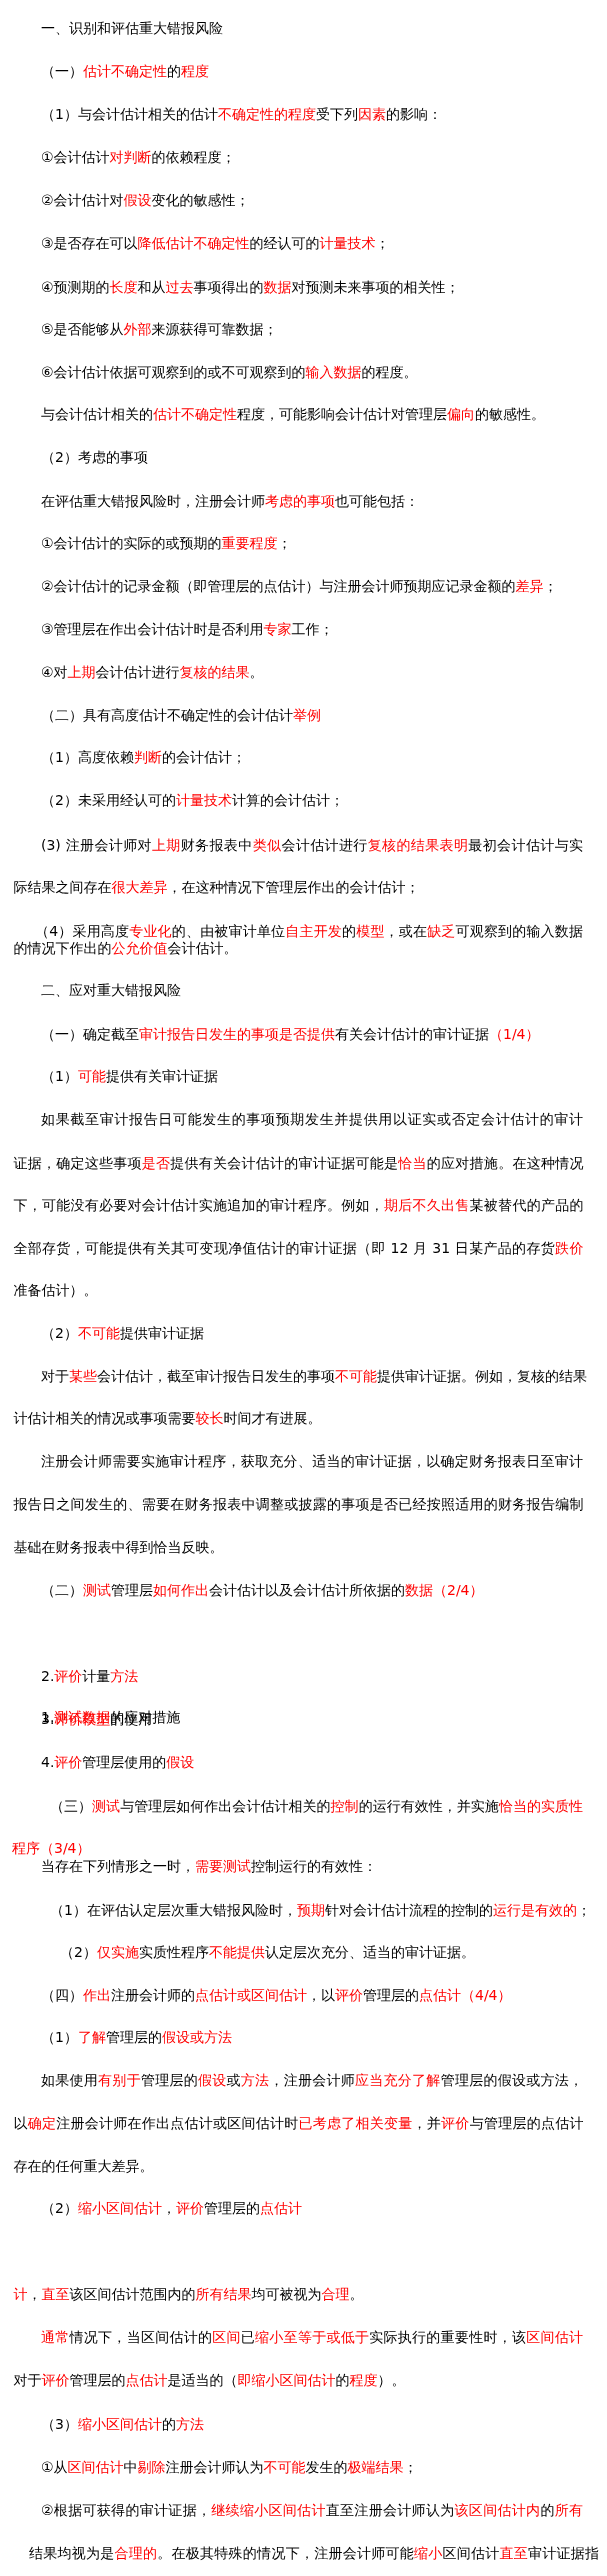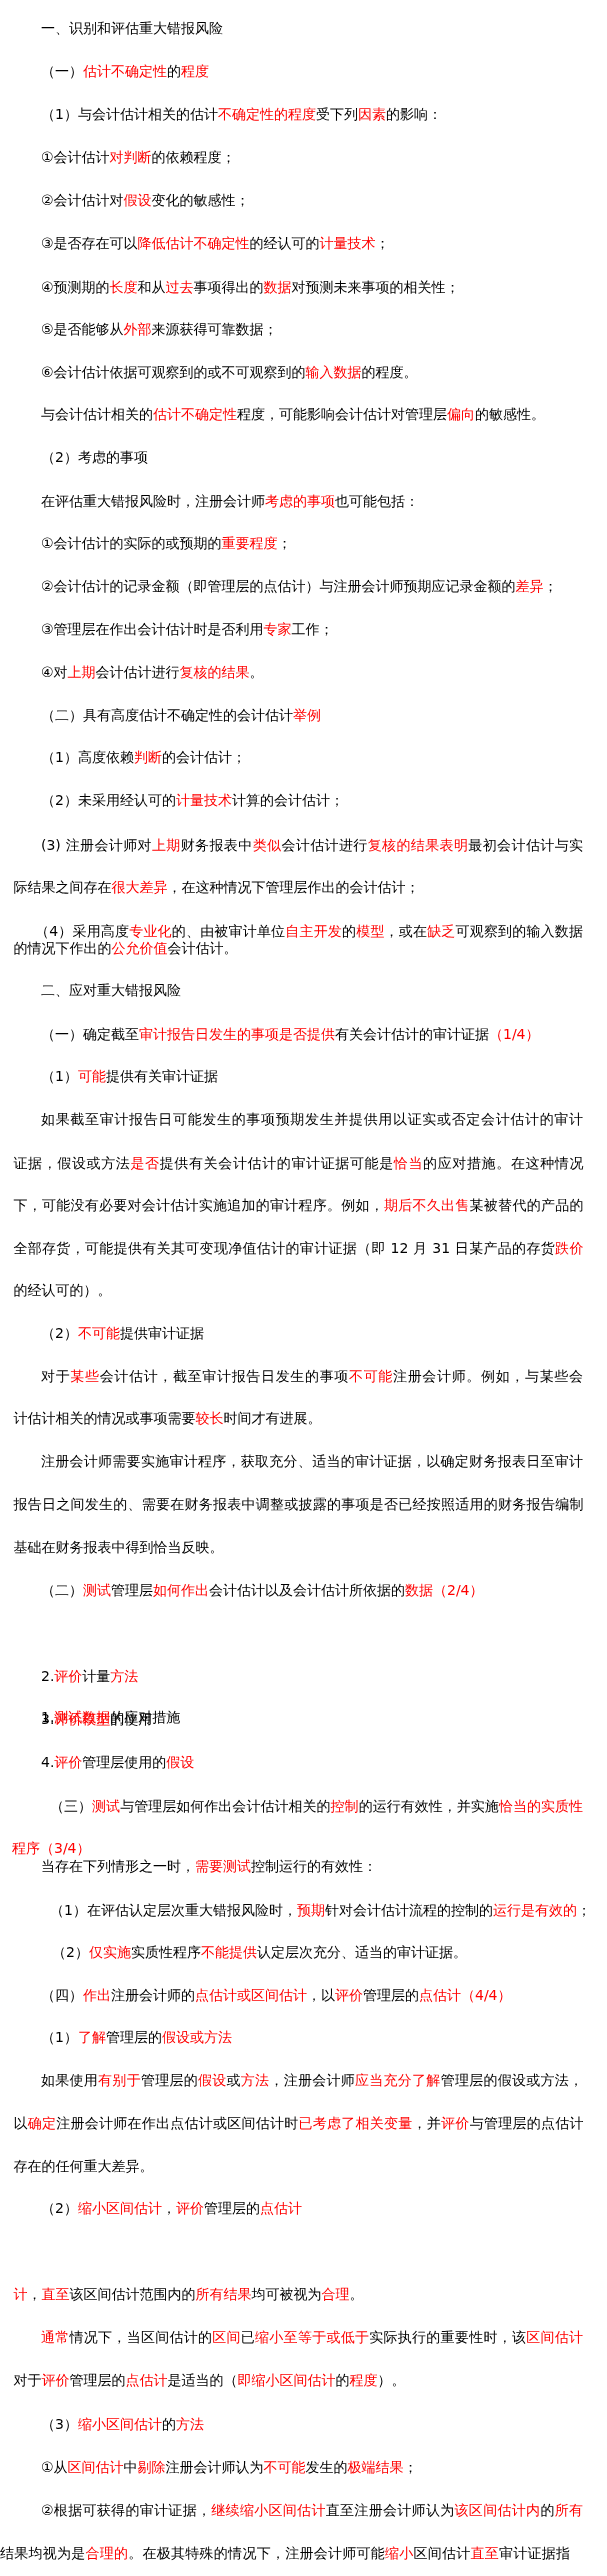--- a/index.html
+++ b/index.html
@@ -51,48 +51,48 @@
   <div class="ln" style="top:791px;left:41px"><span class="tx">（2）未采用经认可的</span><span class="hl">计量技术</span><span class="tx">计算的会计估计；</span></div>
   <div class="ln j" style="top:836px;left:41px;width:542px"><span class="tx">(3) 注册会计师对</span><span class="hl">上期</span><span class="tx">财务报表中</span><span class="hl">类似</span><span class="tx">会计估计进行</span><span class="hl">复核的结果表明</span><span class="tx">最初会计估计与实</span></div>
   <div class="ln" style="top:878px;left:13.4px"><span class="tx">际结果之间存在</span><span class="hl">很大差异</span><span class="tx">，在这种情况下管理层作出的会计估计；</span></div>
   <div class="ln j" style="top:922px;left:35px;width:548px"><span class="tx">（4）采用高度</span><span class="hl">专业化</span><span class="tx">的、由被审计单位</span><span class="hl">自主开发</span><span class="tx">的</span><span class="hl">模型</span><span class="tx">，或在</span><span class="hl">缺乏</span><span class="tx">可观察到的输入数据</span></div>
   <div class="ln" style="top:939px;left:13.4px"><span class="tx">的情况下作出的</span><span class="hl">公允价值</span><span class="tx">会计估计。</span></div>
 
   <div class="ln" style="top:981px;left:41px"><span class="tx">二、应对重大错报风险</span></div>
   <div class="ln" style="top:1025px;left:41px"><span class="tx">（一）确定截至</span><span class="hl">审计报告日发生的事项是否提供</span><span class="tx">有关会计估计的审计证据</span><span class="hl">（1/4）</span></div>
   <div class="ln" style="top:1067px;left:41px"><span class="tx">（1）</span><span class="hl">可能</span><span class="tx">提供有关审计证据</span></div>
   <div class="ln j" style="top:1110px;left:41px;width:542px"><span class="tx">如果截至审计报告日可能发生的事项预期发生并提供用以证实或否定会计估计的审计</span></div>
-  <div class="ln j" style="top:1154px;left:13.4px;width:570px"><span class="tx">证据，假设或方法</span><span class="hl">是否</span><span class="tx">提供有关会计估计的审计证据可能是</span><span class="hl">恰当</span><span class="tx">的应对措施。在这种情况</span></div>
+  <div class="ln j" style="top:1154px;left:13.4px;width:570px"><span class="tx">证据，确定这些事项</span><span class="hl">是否</span><span class="tx">提供有关会计估计的审计证据可能是</span><span class="hl">恰当</span><span class="tx">的应对措施。在这种情况</span></div>
   <div class="ln j" style="top:1196px;left:13.4px;width:570px"><span class="tx">下，可能没有必要对会计估计实施追加的审计程序。例如，</span><span class="hl">期后不久出售</span><span class="tx">某被替代的产品的</span></div>
   <div class="ln j" style="top:1239px;left:13.4px;width:570px"><span class="tx">全部存货，可能提供有关其可变现净值估计的审计证据（即 12 月 31 日某产品的存货</span><span class="hl">跌价</span></div>
-  <div class="ln" style="top:1281px;left:13.4px"><span class="tx">的经认可的）。</span></div>
+  <div class="ln" style="top:1281px;left:13.4px"><span class="tx">准备估计）。</span></div>
   <div class="ln" style="top:1324px;left:41px"><span class="tx">（2）</span><span class="hl">不可能</span><span class="tx">提供审计证据</span></div>
-  <div class="ln j" style="top:1367px;left:41px;width:542px"><span class="tx">对于</span><span class="hl">某些</span><span class="tx">会计估计，截至审计报告日发生的事项</span><span class="hl">不可能</span><span class="tx">注册会计师。例如，与某些会</span></div>
+  <div class="ln j" style="top:1367px;left:41px;width:542px"><span class="tx">对于</span><span class="hl">某些</span><span class="tx">会计估计，截至审计报告日发生的事项</span><span class="hl">不可能</span><span class="tx">提供审计证据。例如，复核的结果</span></div>
   <div class="ln" style="top:1409px;left:13.4px"><span class="tx">计估计相关的情况或事项需要</span><span class="hl">较长</span><span class="tx">时间才有进展。</span></div>
   <div class="ln j" style="top:1495px;left:13.4px;width:570px"><span class="tx">报告日之间发生的、需要在财务报表中调整或披露的事项是否已经按照适用的财务报告编制</span></div>
   <div class="ln j" style="top:1452px;left:41px;width:542px"><span class="tx">注册会计师需要实施审计程序，获取充分、适当的审计证据，以确定财务报表日至审计</span></div>
   <div class="ln" style="top:1538px;left:13.4px"><span class="tx">基础在财务报表中得到恰当反映。</span></div>
   <div class="ln" style="top:1581px;left:41px"><span class="tx">（二）</span><span class="hl">测试</span><span class="tx">管理层</span><span class="hl">如何作出</span><span class="tx">会计估计以及会计估计所依据的</span><span class="hl">数据</span><span class="hl">（2/4）</span></div>
   <div class="ln" style="top:1708px;left:41px"><span class="tx">1.</span><span class="hl">测试数据</span><span class="tx">的应对措施</span></div>
   <div class="ln" style="top:1667px;left:41px"><span class="tx">2.</span><span class="hl">评价</span><span class="tx">计量</span><span class="hl">方法</span></div>
   <div class="ln" style="top:1710px;left:41px"><span class="tx">3.</span><span class="hl">评价模型</span><span class="tx">的使用</span></div>
   <div class="ln" style="top:1753px;left:41px"><span class="tx">4.</span><span class="hl">评价</span><span class="tx">管理层使用的</span><span class="hl">假设</span></div>
   <div class="ln j" style="top:1797px;left:50px;width:533px"><span class="tx">（三）</span><span class="hl">测试</span><span class="tx">与管理层如何作出会计估计相关的</span><span class="hl">控制</span><span class="tx">的运行有效性，并实施</span><span class="hl">恰当的实质性</span></div>
   <div class="ln" style="top:1839px;left:12px"><span class="hl">程序（3/4）</span></div>
   <div class="ln" style="top:1857px;left:41px"><span class="tx">当存在下列情形之一时，</span><span class="hl">需要测试</span><span class="tx">控制运行的有效性：</span></div>
   <div class="ln j" style="top:1901px;left:50px;width:533px"><span class="tx">（1）在评估认定层次重大错报风险时，</span><span class="hl">预期</span><span class="tx">针对会计估计流程的控制的</span><span class="hl">运行是有效的</span><span class="tx">；</span></div>
-  <div class="ln" style="top:1943px;left:52px"><span class="tx">（2）</span><span class="hl">仅实施</span><span class="tx">实质性程序</span><span class="hl">不能提供</span><span class="tx">认定层次充分、适当的审计证据。</span></div>
+  <div class="ln" style="top:1943px;left:60px"><span class="tx">（2）</span><span class="hl">仅实施</span><span class="tx">实质性程序</span><span class="hl">不能提供</span><span class="tx">认定层次充分、适当的审计证据。</span></div>
   <div class="ln" style="top:1986px;left:41px"><span class="tx">（四）</span><span class="hl">作出</span><span class="tx">注册会计师的</span><span class="hl">点估计或区间估计</span><span class="tx">，以</span><span class="hl">评价</span><span class="tx">管理层的</span><span class="hl">点估计</span><span class="hl">（4/4）</span></div>
   <div class="ln" style="top:2028px;left:41px"><span class="tx">（1）</span><span class="hl">了解</span><span class="tx">管理层的</span><span class="hl">假设或方法</span></div>
   <div class="ln j" style="top:2071px;left:41px;width:542px"><span class="tx">如果使用</span><span class="hl">有别于</span><span class="tx">管理层的</span><span class="hl">假设</span><span class="tx">或</span><span class="hl">方法</span><span class="tx">，注册会计师</span><span class="hl">应当充分了解</span><span class="tx">管理层的假设或方法，</span></div>
   <div class="ln j" style="top:2114px;left:13.4px;width:570px"><span class="tx">以</span><span class="hl">确定</span><span class="tx">注册会计师在作出点估计或区间估计时</span><span class="hl">已考虑了相关变量</span><span class="tx">，并</span><span class="hl">评价</span><span class="tx">与管理层的点估计</span></div>
   <div class="ln" style="top:2157px;left:13.4px"><span class="tx">存在的任何重大差异。</span></div>
   <div class="ln" style="top:2199px;left:41px"><span class="tx">（2）</span><span class="hl">缩小区间估计</span><span class="tx">，</span><span class="hl">评价</span><span class="tx">管理层的</span><span class="hl">点估计</span></div>
   <div class="ln" style="top:2285px;left:13.4px"><span class="hl">计</span><span class="tx">，</span><span class="hl">直至</span><span class="tx">该区间估计范围内的</span><span class="hl">所有结果</span><span class="tx">均可被视为</span><span class="hl">合理</span><span class="tx">。</span></div>
   <div class="ln" style="top:2371px;left:13.4px"><span class="tx">对于</span><span class="hl">评价</span><span class="tx">管理层的</span><span class="hl">点估计</span><span class="tx">是适当的（</span><span class="hl">即缩小区间估计</span><span class="tx">的</span><span class="hl">程度</span><span class="tx">）。</span></div>
   <div class="ln j" style="top:2328px;left:41px;width:542px"><span class="hl">通常</span><span class="tx">情况下，当区间估计的</span><span class="hl">区间</span><span class="tx">已</span><span class="hl">缩小至等于或低于</span><span class="tx">实际执行的重要性时，该</span><span class="hl">区间估计</span></div>
   <div class="ln" style="top:2415px;left:41px"><span class="tx">（3）</span><span class="hl">缩小区间估计</span><span class="tx">的</span><span class="hl">方法</span></div>
   <div class="ln" style="top:2458px;left:41px"><span class="tx">①从</span><span class="hl">区间估计</span><span class="tx">中</span><span class="hl">剔除</span><span class="tx">注册会计师认为</span><span class="hl">不可能</span><span class="tx">发生的</span><span class="hl">极端结果</span><span class="tx">；</span></div>
   <div class="ln j" style="top:2501px;left:41px;width:542px"><span class="tx">②根据可获得的审计证据，</span><span class="hl">继续缩小区间估计</span><span class="tx">直至注册会计师认为</span><span class="hl">该区间估计内</span><span class="tx">的</span><span class="hl">所有</span></div>
-  <div class="ln j" style="top:2544px;left:0;width:570px"><span class="tx">结果均视为是</span><span class="hl">合理的</span><span class="tx">。在极其特殊的情况下，注册会计师可能</span><span class="hl">缩小</span><span class="tx">区间估计</span><span class="hl">直至</span><span class="tx">审计证据指</span></div>
+  <div class="ln j" style="top:2544px;left:29px;width:570px"><span class="tx">结果均视为是</span><span class="hl">合理的</span><span class="tx">。在极其特殊的情况下，注册会计师可能</span><span class="hl">缩小</span><span class="tx">区间估计</span><span class="hl">直至</span><span class="tx">审计证据指</span></div>
 
 </div>
 
 
 </body></html>

